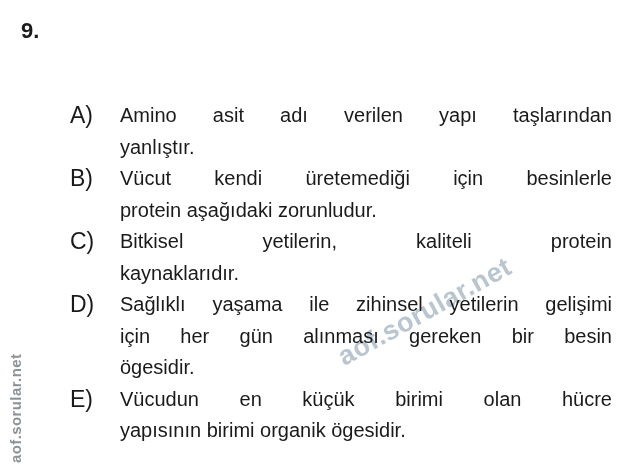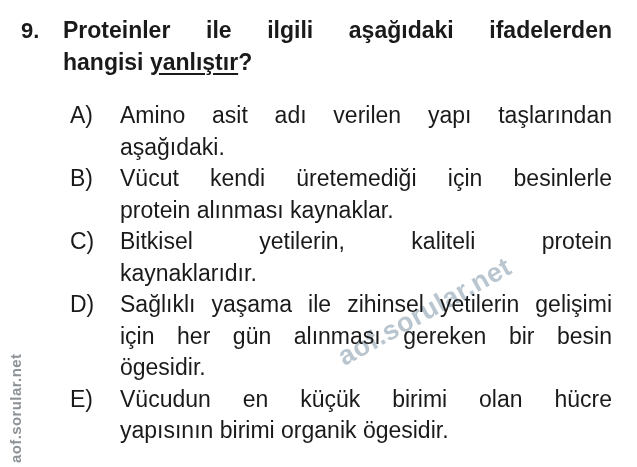--- a/index.html
+++ b/index.html
@@ -88,56 +88,50 @@
   }
   .opt-label {
     width: 50px;
     flex: 0 0 50px;
     font-size: 23px;
     line-height: 31.5px;
   }
   .opt-text {
     width: 492px;
     flex: 0 0 492px;
-    font-size: 23px;
+    font-size: 20px;
     line-height: 31.5px;
   }
 </style>
 </head>
 <body style="background: rgb(255, 255, 255); color: rgb(26, 26, 26);">
 
 <div class="page">
 
   <div class="watermark" style="color: rgb(185, 198, 208);">aof.sorular.net</div>
 
   <div class="sidemark" style="color: rgb(141, 146, 150);">aof.sorular.net</div>
 
   <div class="qnum">9.</div>
 
-  <div class="qtext">
-    <div class="line just">Proteinler ile ilgili aşağıdaki ifadelerden</div>
-    <div class="line">
-      <span>hangisi </span><span class="ul">yanlıştır</span><span>?</span>
-    </div>
-  </div>
 
   <div class="options">
     <div class="option">
       <div class="opt-label">A)</div>
       <div class="opt-text">
           <div class="line just">Amino asit adı verilen yapı taşlarından</div>
-          <div class="line">aşağıdaki.</div>
+          <div class="line">yanlıştır.</div>
         </div>
     </div>
 
     <div class="option">
       <div class="opt-label">B)</div>
       <div class="opt-text">
           <div class="line just">Vücut kendi üretemediği için besinlerle</div>
-          <div class="line">protein alınması kaynaklar.</div>
+          <div class="line">protein aşağıdaki zorunludur.</div>
         </div>
     </div>
 
     <div class="option">
       <div class="opt-label">C)</div>
       <div class="opt-text">
           <div class="line just">Bitkisel yetilerin, kaliteli protein</div>
           <div class="line">kaynaklarıdır.</div>
         </div>
     </div>

